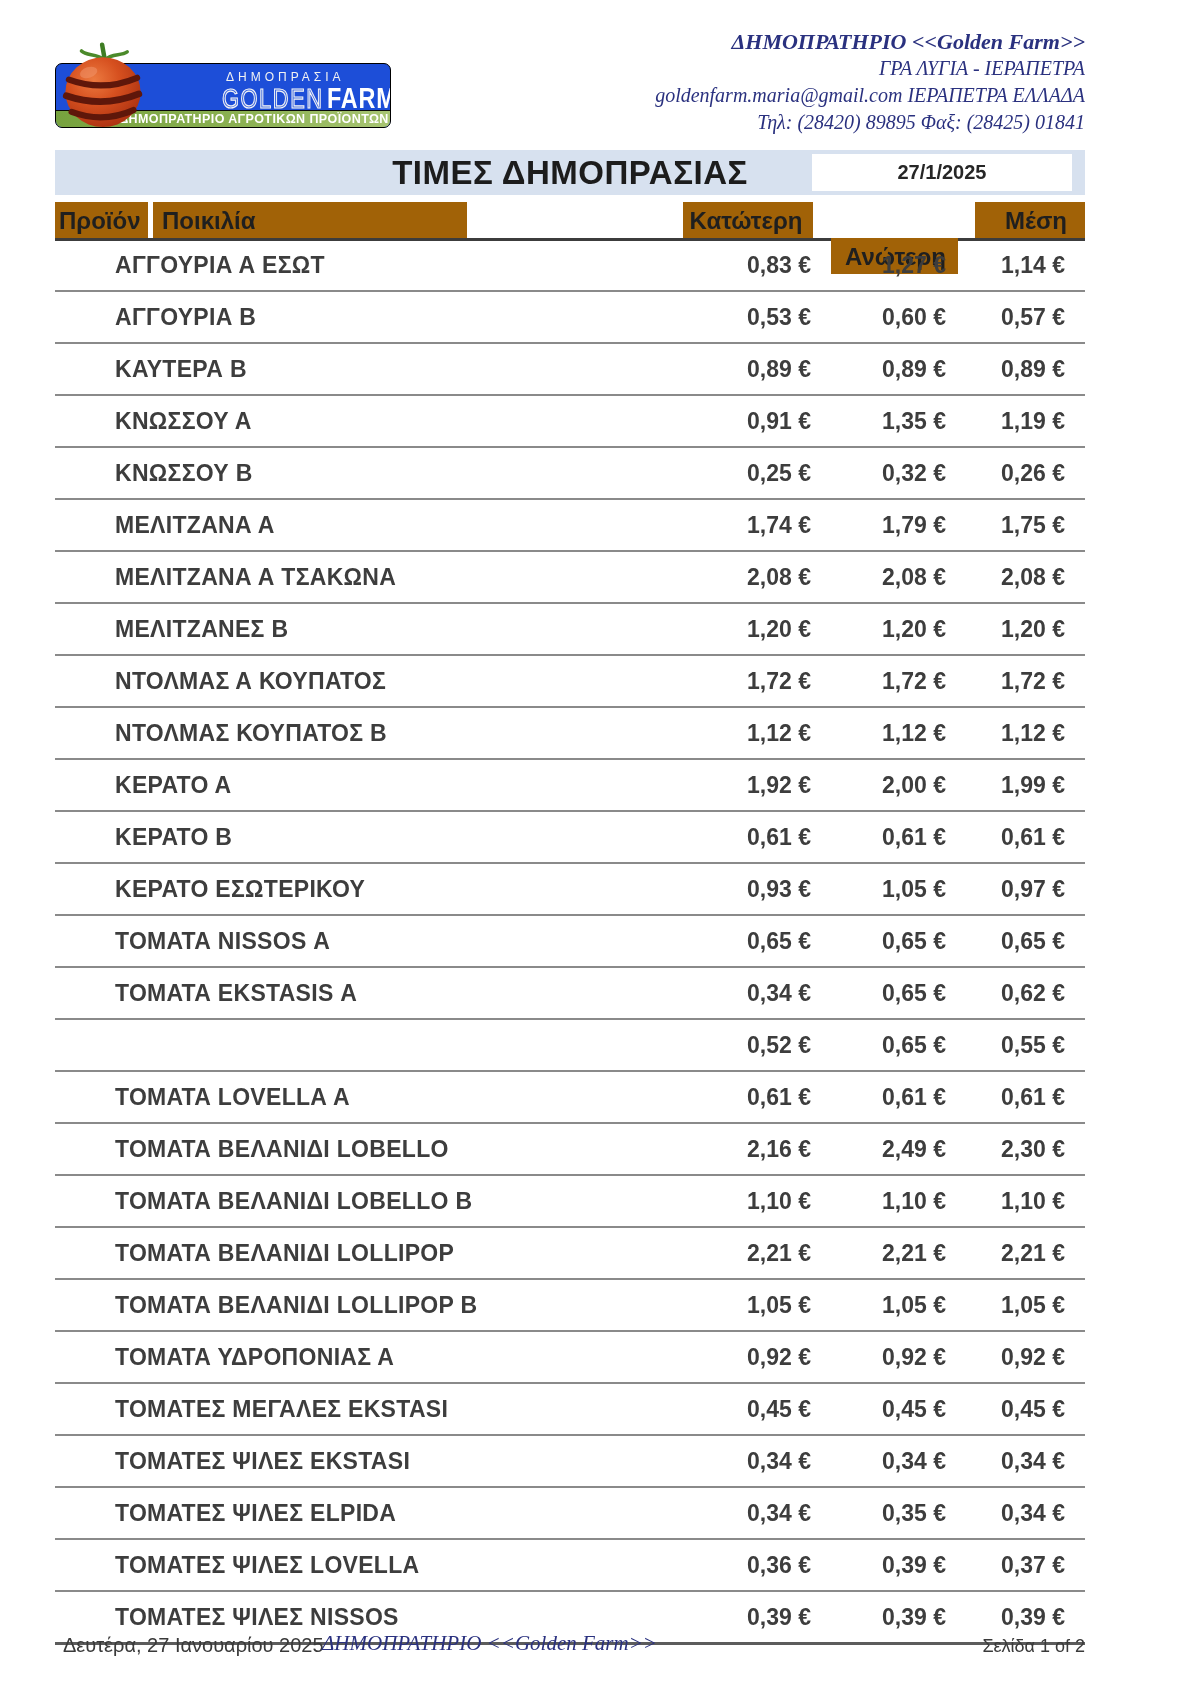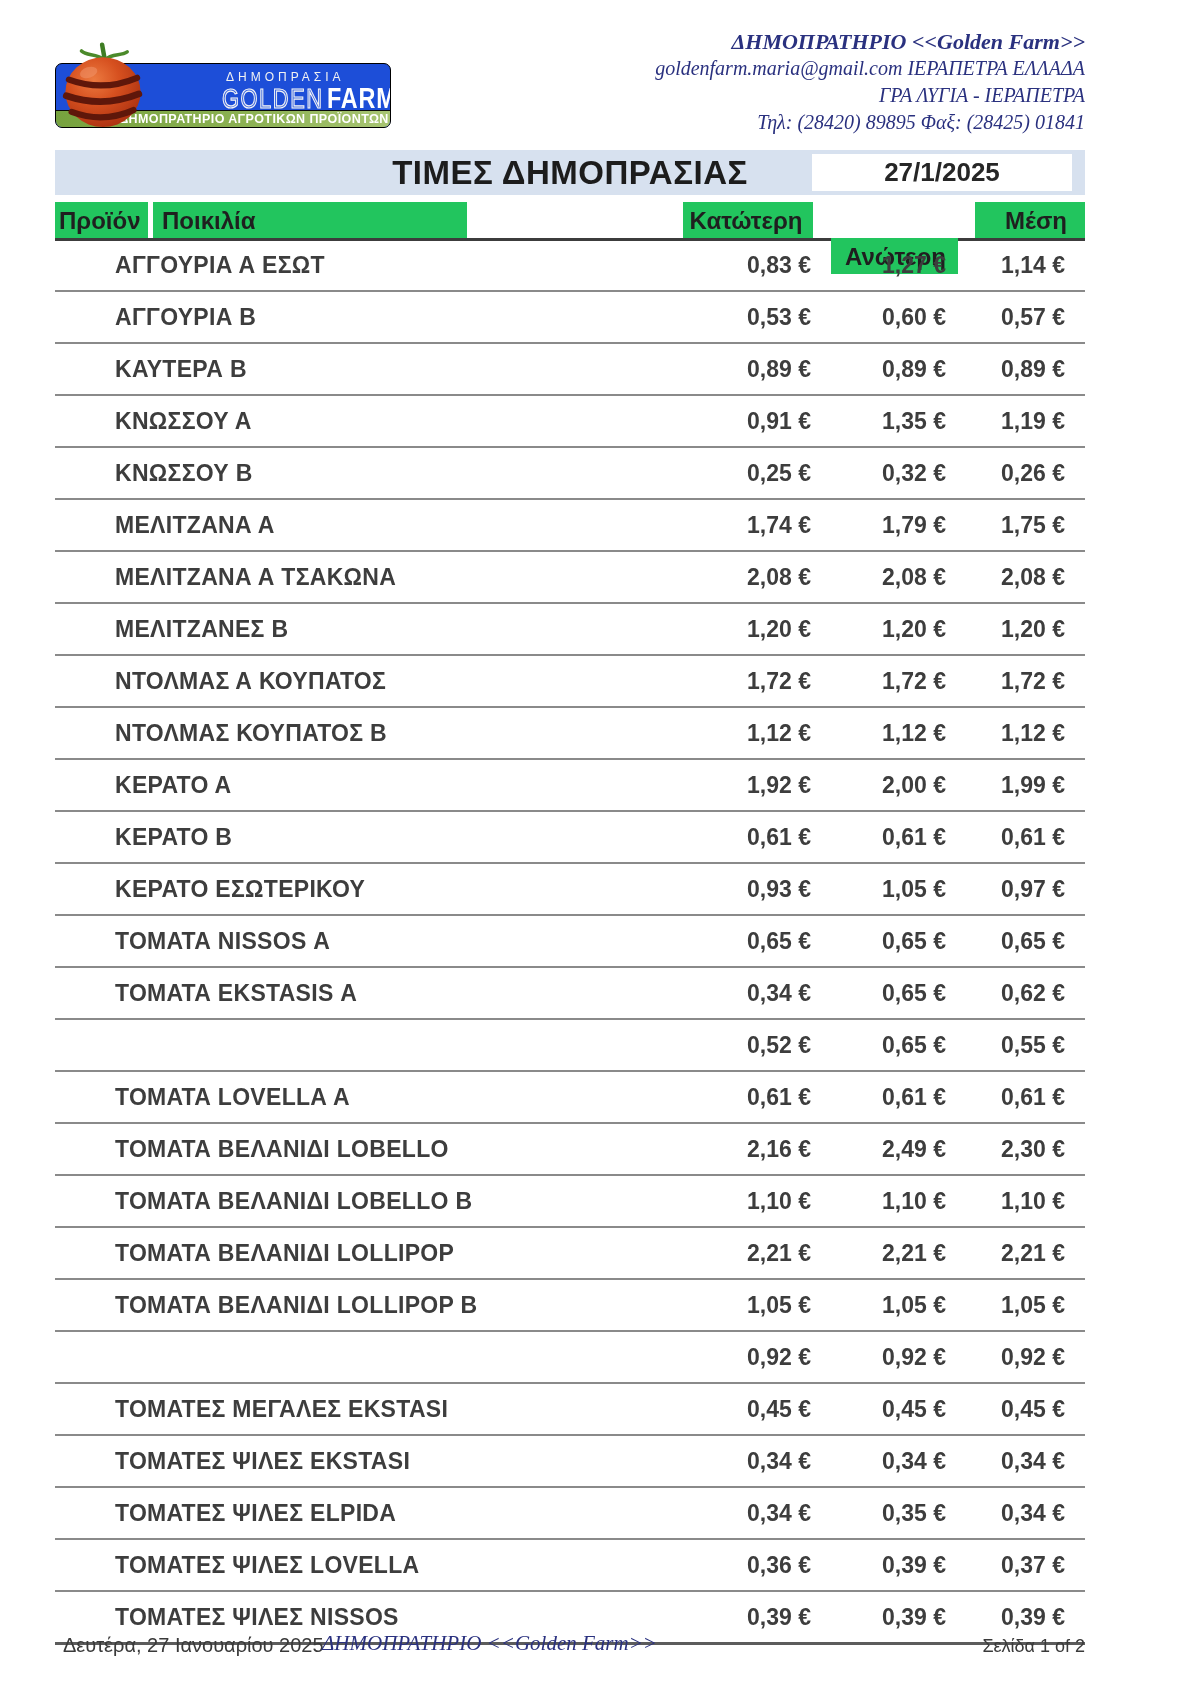--- a/index.html
+++ b/index.html
@@ -51,30 +51,30 @@
     position:absolute; left:55px; top:150px; width:1030px; height:45px;
     background:#d7e1ef;
   }
   .title-text {
     position:absolute; left:0; width:100%; top:0; height:32px; line-height:46px;
     text-align:center; font-size:33px; font-weight:bold; color:#1c1c1c; letter-spacing:0.5px;
   }
   .date-box {
     position:absolute; right:13px; top:4px; width:260px; height:37px;
     background:#ffffff; display:flex; align-items:center; justify-content:center;
-    font-size:26px; font-weight:bold; color:#262626;
+    font-size:20px; font-weight:bold; color:#262626;
   }
 
   
   .thead {
     position:absolute; left:55px; top:202px; width:1030px; height:36px;
     display:flex; border-bottom:3px solid #3c3c3c;
     font-size:24px; font-weight:bold; color:#1f1f1f;
   }
-  .hcell { background:#22c55e; height:36px; line-height:37px; box-sizing:border-box; }
+  .hcell { background:#a16207; height:36px; line-height:37px; box-sizing:border-box; }
   .h-product { width:93px; padding-left:4px; }
   .h-gap1 { width:5px; }
   .h-variety { width:314px; padding-left:9px; }
   .h-spacer { flex:1; }
   .h-low  { width:130px; text-align:center; padding-right:4px; }
   .h-gap2 { width:18px; }
   .h-high { width:127px; text-align:right; padding-right:12px;margin-top:36px; }
   .h-gap3 { width:17px; }
   .h-avg  { width:110px; text-align:right; padding-right:18px; }
 
@@ -137,22 +137,22 @@
     <ellipse cx="50" cy="56" rx="42" ry="39" fill="url(#tg)"></ellipse>
     <path d="M12 42 Q50 56 88 40" stroke="#5f170a" stroke-width="7" fill="none" stroke-linecap="round"></path>
     <path d="M9 60 Q50 74 90 58" stroke="#5f170a" stroke-width="7.5" fill="none" stroke-linecap="round"></path>
     <path d="M15 78 Q50 91 84 76" stroke="#5f170a" stroke-width="7" fill="none" stroke-linecap="round"></path>
     <ellipse cx="34" cy="34" rx="10" ry="6" fill="#f1946a" opacity="0.55" transform="rotate(-18 34 34)"></ellipse>
   </svg>
 </div>
 
 <div class="contact">
   <div class="c1">ΔΗΜΟΠΡΑΤΗΡΙΟ &lt;&lt;Golden Farm&gt;&gt;</div>
+  <div>ΓΡΑ ΛΥΓΙΑ - ΙΕΡΑΠΕΤΡΑ</div>
   <div>goldenfarm.maria@gmail.com ΙΕΡΑΠΕΤΡΑ ΕΛΛΑΔΑ</div>
-  <div>ΓΡΑ ΛΥΓΙΑ - ΙΕΡΑΠΕΤΡΑ</div>
   <div>Τηλ: (28420)  89895  Φαξ: (28425) 01841</div>
 </div>
 
 <div class="title-bar">
   <div class="title-text">ΤΙΜΕΣ ΔΗΜΟΠΡΑΣΙΑΣ</div>
   <div class="date-box">27/1/2025</div>
 </div>
 
 <div class="thead">
   <div class="hcell h-product">Προϊόν</div>
@@ -286,20 +286,21 @@
       <div class="tc c-high">2,21 €</div>
       <div class="tc c-avg">2,21 €</div>
     </div>
     <div class="trow">
       <div class="tc c-name">ΤΟΜΑΤΑ ΒΕΛΑΝΙΔΙ LOLLIPOP Β</div>
       <div class="tc c-low">1,05 €</div>
       <div class="tc c-high">1,05 €</div>
       <div class="tc c-avg">1,05 €</div>
     </div>
     <div class="trow">
+      <div class="tc c-name">ΤΟΜΑΤΑ ΥΔΡΟΠΟΝΙΑΣ Α</div>
       <div class="tc c-low">0,92 €</div>
       <div class="tc c-high">0,92 €</div>
       <div class="tc c-avg">0,92 €</div>
     </div>
     <div class="trow">
       <div class="tc c-name">ΤΟΜΑΤΕΣ ΜΕΓΑΛΕΣ EKSTASI</div>
       <div class="tc c-low">0,45 €</div>
       <div class="tc c-high">0,45 €</div>
       <div class="tc c-avg">0,45 €</div>
     </div>

